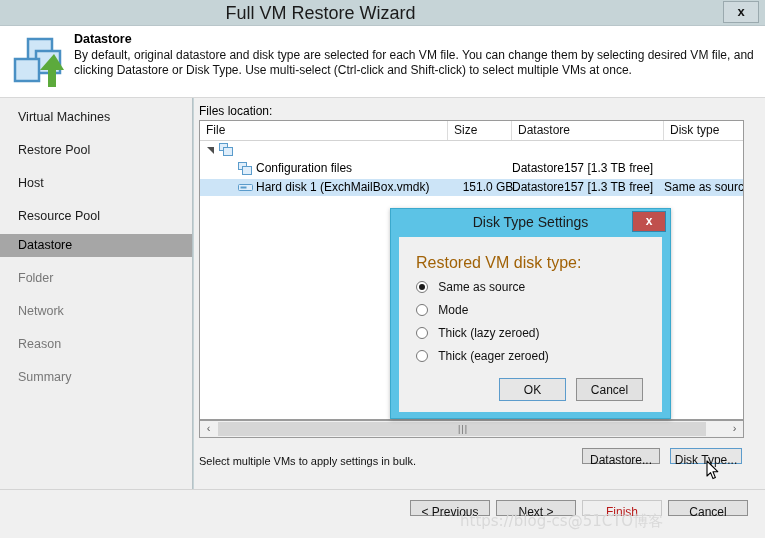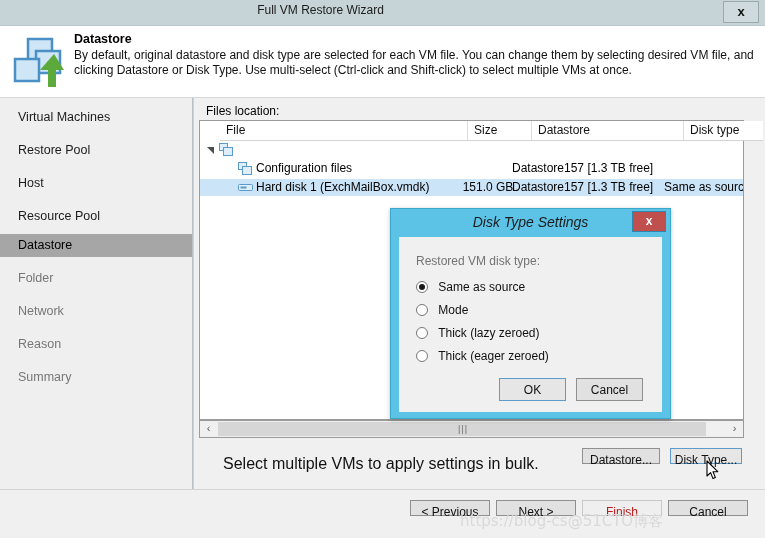--- a/index.html
+++ b/index.html
@@ -12,21 +12,21 @@
   }
   #window{position:relative;width:765px;height:538px;box-sizing:border-box;}
 
   
   #titlebar{
     position:absolute;left:0;top:0;width:765px;height:25px;
     background:#c6d4d7;
   }
   #titlebar .title{
     position:absolute;left:0;top:3px;width:641px;text-align:center;
-    font-size:12px;color:#1b1b1b;
+    font-size:18px;color:#1b1b1b;
   }
   #close-btn{
     position:absolute;right:6px;top:1px;width:36px;height:22px;
     background:#cfdade;border:1px solid #9aa9ae;
     box-sizing:border-box;text-align:center;line-height:20px;
     font-size:13px;font-weight:bold;color:#111;cursor:default;
   }
 
   
   #header{
@@ -49,30 +49,30 @@
     padding-left:18px;box-sizing:border-box;font-size:12.5px;color:#1b1b1b;
     cursor:default;
   }
   .nav-item.dim{color:#777;}
   .nav-item.active{background:#a6a6a6;color:#000;}
 
   #content{
     position:absolute;left:194px;top:98px;width:571px;height:391px;
     background:#f0f0f0;
   }
-  #files-label{position:absolute;left:12px;top:6px;font-size:12px;color:#000;}
+  #files-label{position:absolute;left:5px;top:6px;font-size:12px;color:#000;}
 
   
   #grid{
     position:absolute;left:5px;top:22px;width:545px;height:300px;
     background:#fff;border:1px solid #9a9a9a;box-sizing:border-box;
   }
   #grid-head{
     position:absolute;left:0;top:0;width:100%;height:20px;
-    background:#fff;border-bottom:1px solid #d3d3d3;box-sizing:border-box;margin-left:20px;
+    background:#fff;border-bottom:1px solid #d3d3d3;box-sizing:border-box;
   }
   .hcell{
     position:absolute;top:0;height:19px;line-height:19px;
     padding-left:6px;box-sizing:border-box;font-size:12px;color:#111;
     border-right:1px solid #dcdcdc;cursor:default;
   }
   #grid-body{position:absolute;left:0;top:20px;width:100%;bottom:0;overflow:hidden;}
   .row{position:absolute;left:0;width:100%;height:17px;}
   .row.sel{background:#cce4f7;}
   .cell{
@@ -103,21 +103,21 @@
   #sb-thumb{
     position:absolute;left:18px;top:1px;width:488px;height:14px;
     background:#d6d6d6;cursor:default;
   }
   #sb-thumb .grip{
     position:absolute;left:50%;top:3px;margin-left:-4px;
     width:8px;height:8px;font-size:9px;color:#6d6d6d;line-height:8px;letter-spacing:1px;
   }
 
   
-  #bulk-hint{position:absolute;left:5px;top:357px;font-size:16px;color:#111;margin-left:24px;}
+  #bulk-hint{position:absolute;left:5px;top:357px;font-size:11px;color:#111;}
   .btn{
     position:absolute;height:16px;line-height:22px;text-align:center;
     background:#e1e1e1;border:1px solid #8f8f8f;box-sizing:border-box;
     font-size:12px;color:#111;cursor:default;
   }
   .btn.focus{border:1px solid #5c9ccc;background:#e6e6e6;}
   .btn.disabled{color:#b91c1c;border:1px solid #c8c8c8;background:#efefef;}
   #btn-datastore{left:388px;top:350px;width:78px;}
   #btn-disktype{left:476px;top:350px;width:72px;}
 
@@ -138,33 +138,33 @@
   }
 
   
   #dialog{
     position:absolute;left:390px;top:208px;width:281px;height:211px;
     background:#5cc3e6;border:1px solid #3ba9cd;box-sizing:border-box;
     box-shadow:0 1px 4px rgba(0,0,0,.25);
   }
   #dlg-title{
     position:absolute;left:0;top:0;width:279px;height:26px;line-height:26px;
-    text-align:center;font-size:14px;color:#1b1b1b;font-style:italic;
+    text-align:center;font-size:14px;color:#1b1b1b;
   }
   #dlg-close{
     position:absolute;right:4px;top:2px;width:34px;height:21px;
     background:#c0504d;border:1px solid #2f86ad;box-sizing:border-box;
     text-align:center;line-height:19px;font-size:12px;font-weight:bold;color:#fff;
     cursor:default;
   }
   #dlg-body{
     position:absolute;left:8px;top:28px;width:263px;height:175px;
     background:#f0f0f0;box-sizing:border-box;
   }
-  #dlg-legend{position:absolute;left:17px;top:17px;font-size:12px;color:#737373;}
+  #dlg-legend{position:absolute;left:17px;top:17px;font-size:16px;color:#a16207;}
   .radio-row{position:absolute;left:17px;height:18px;line-height:18px;cursor:default;}
   .radio{
     position:relative;display:inline-block;width:12px;height:12px;
     border:1px solid #767676;border-radius:50%;background:#fff;
     vertical-align:-2px;margin-right:7px;box-sizing:border-box;
   }
   .radio.on::after{
     content:"";position:absolute;left:2px;top:2px;width:6px;height:6px;
     border-radius:50%;background:#1b1b1b;
   }

